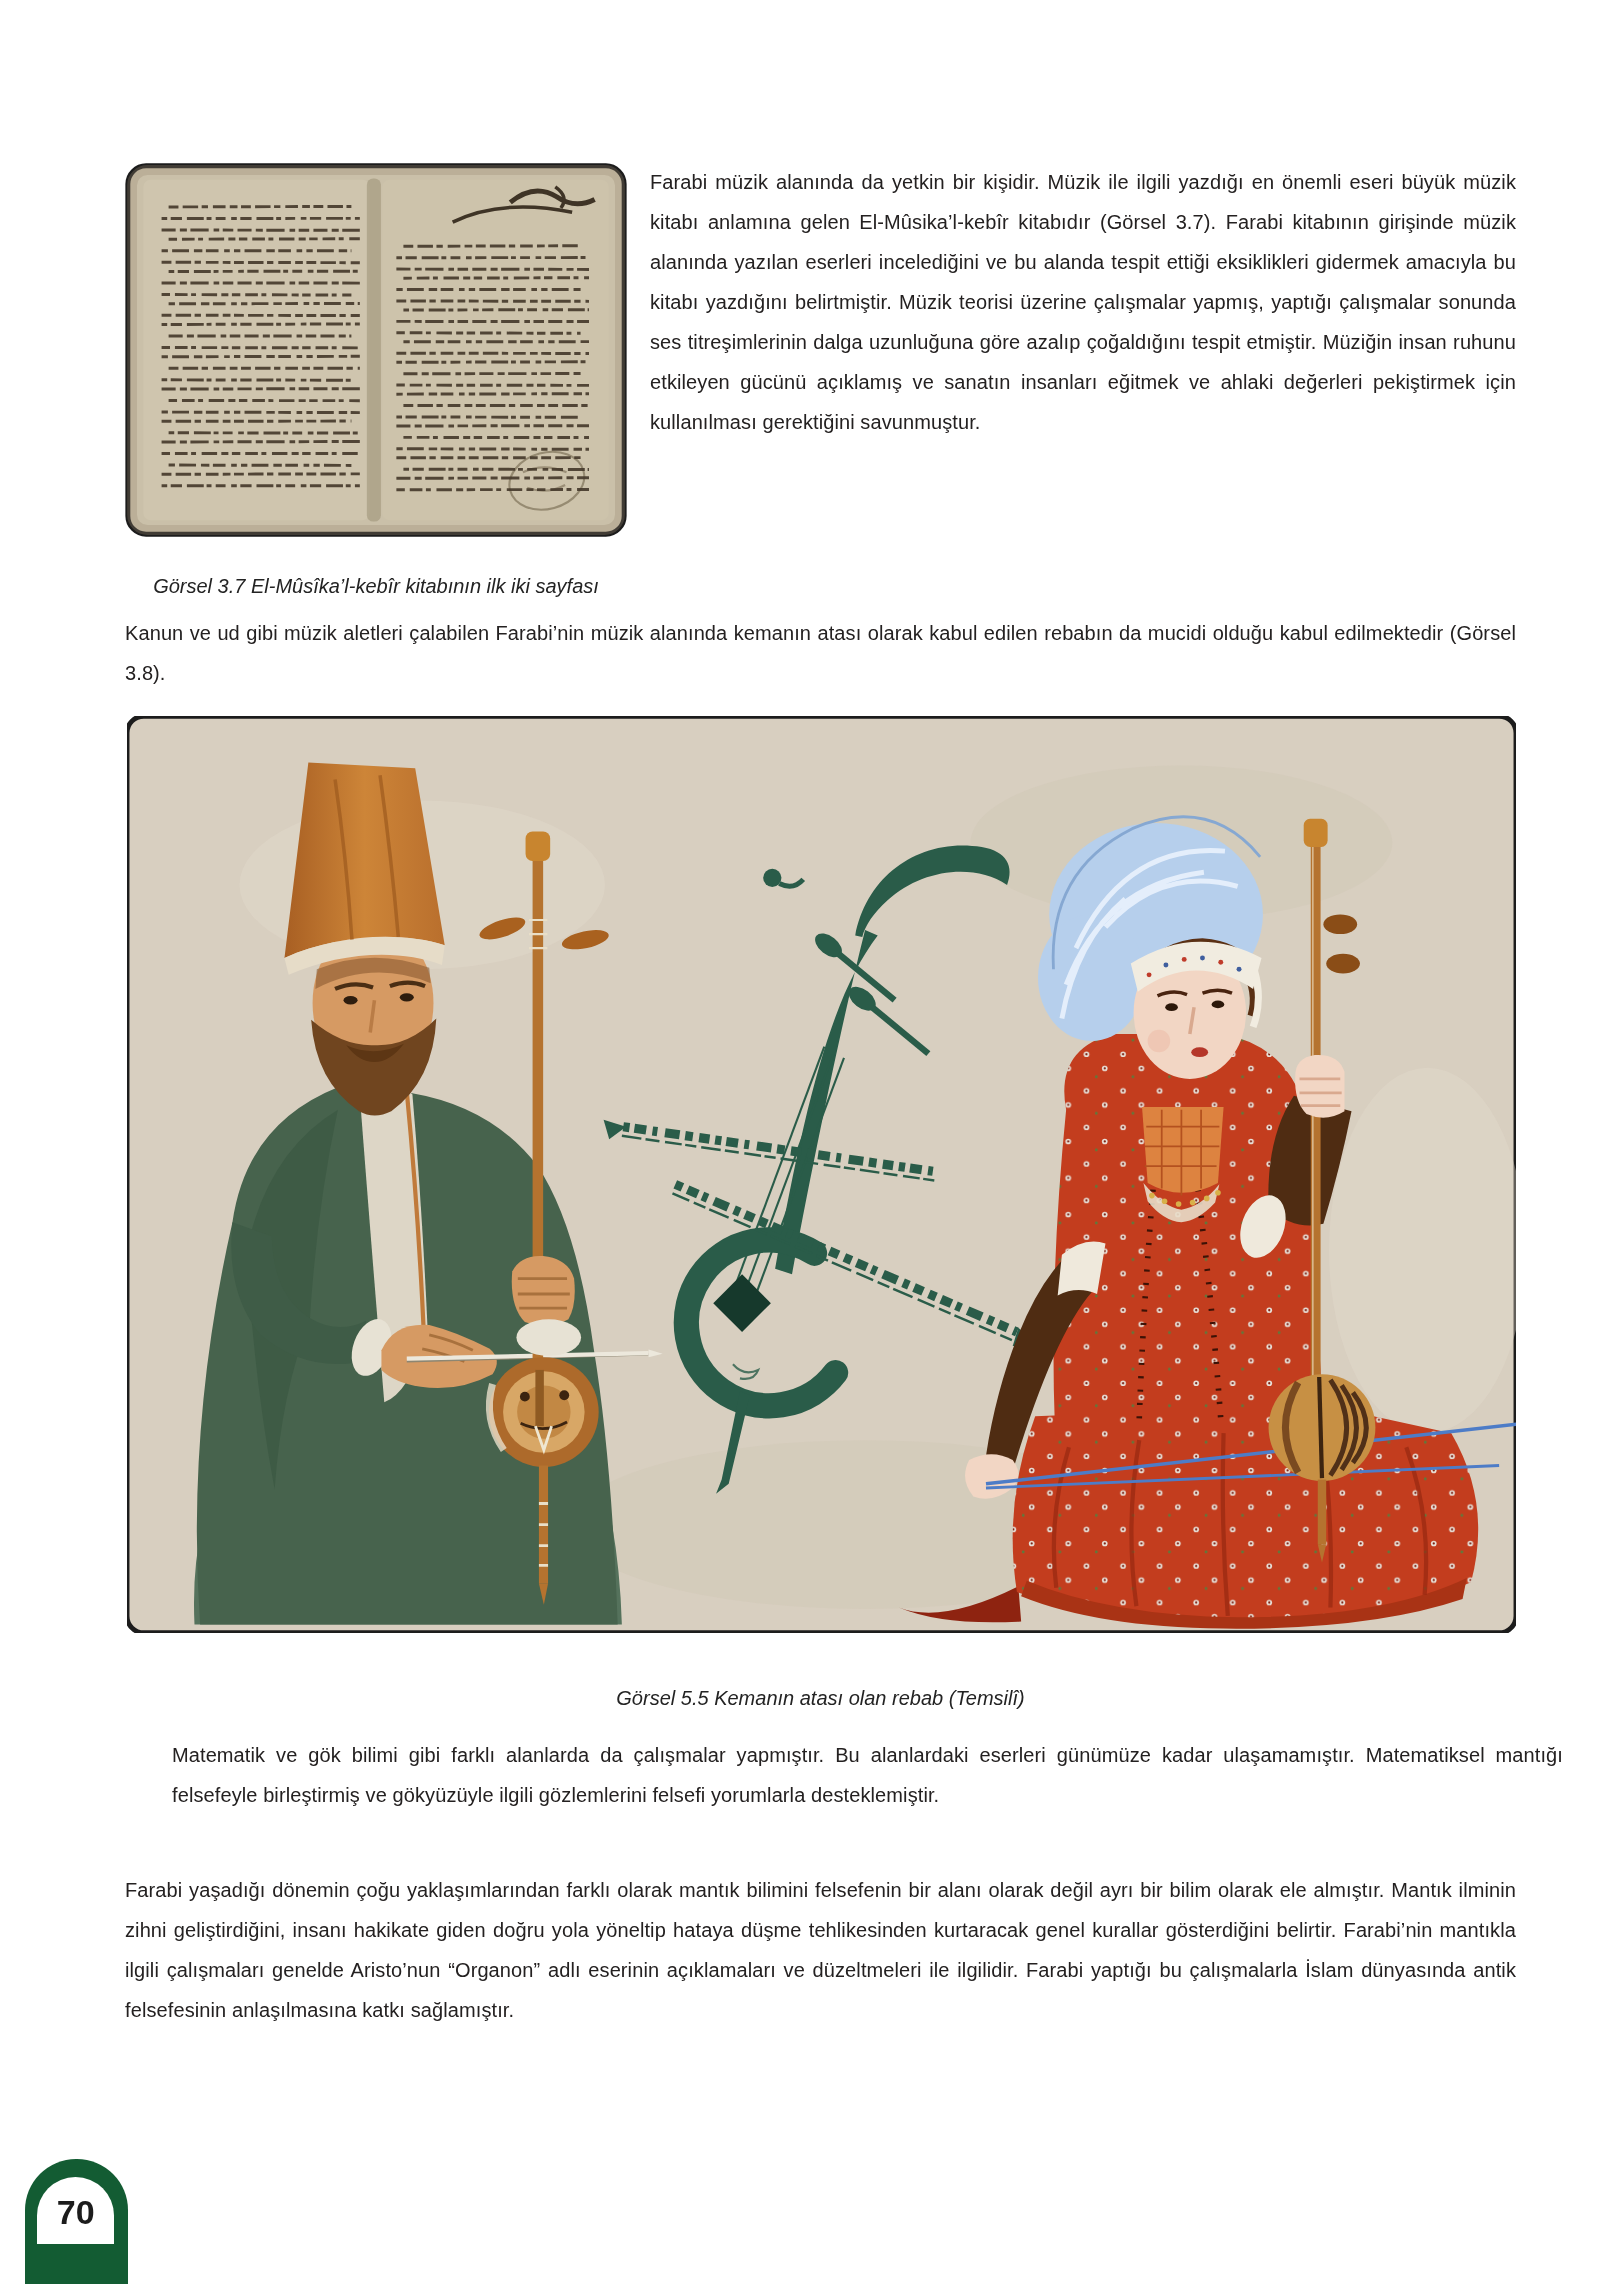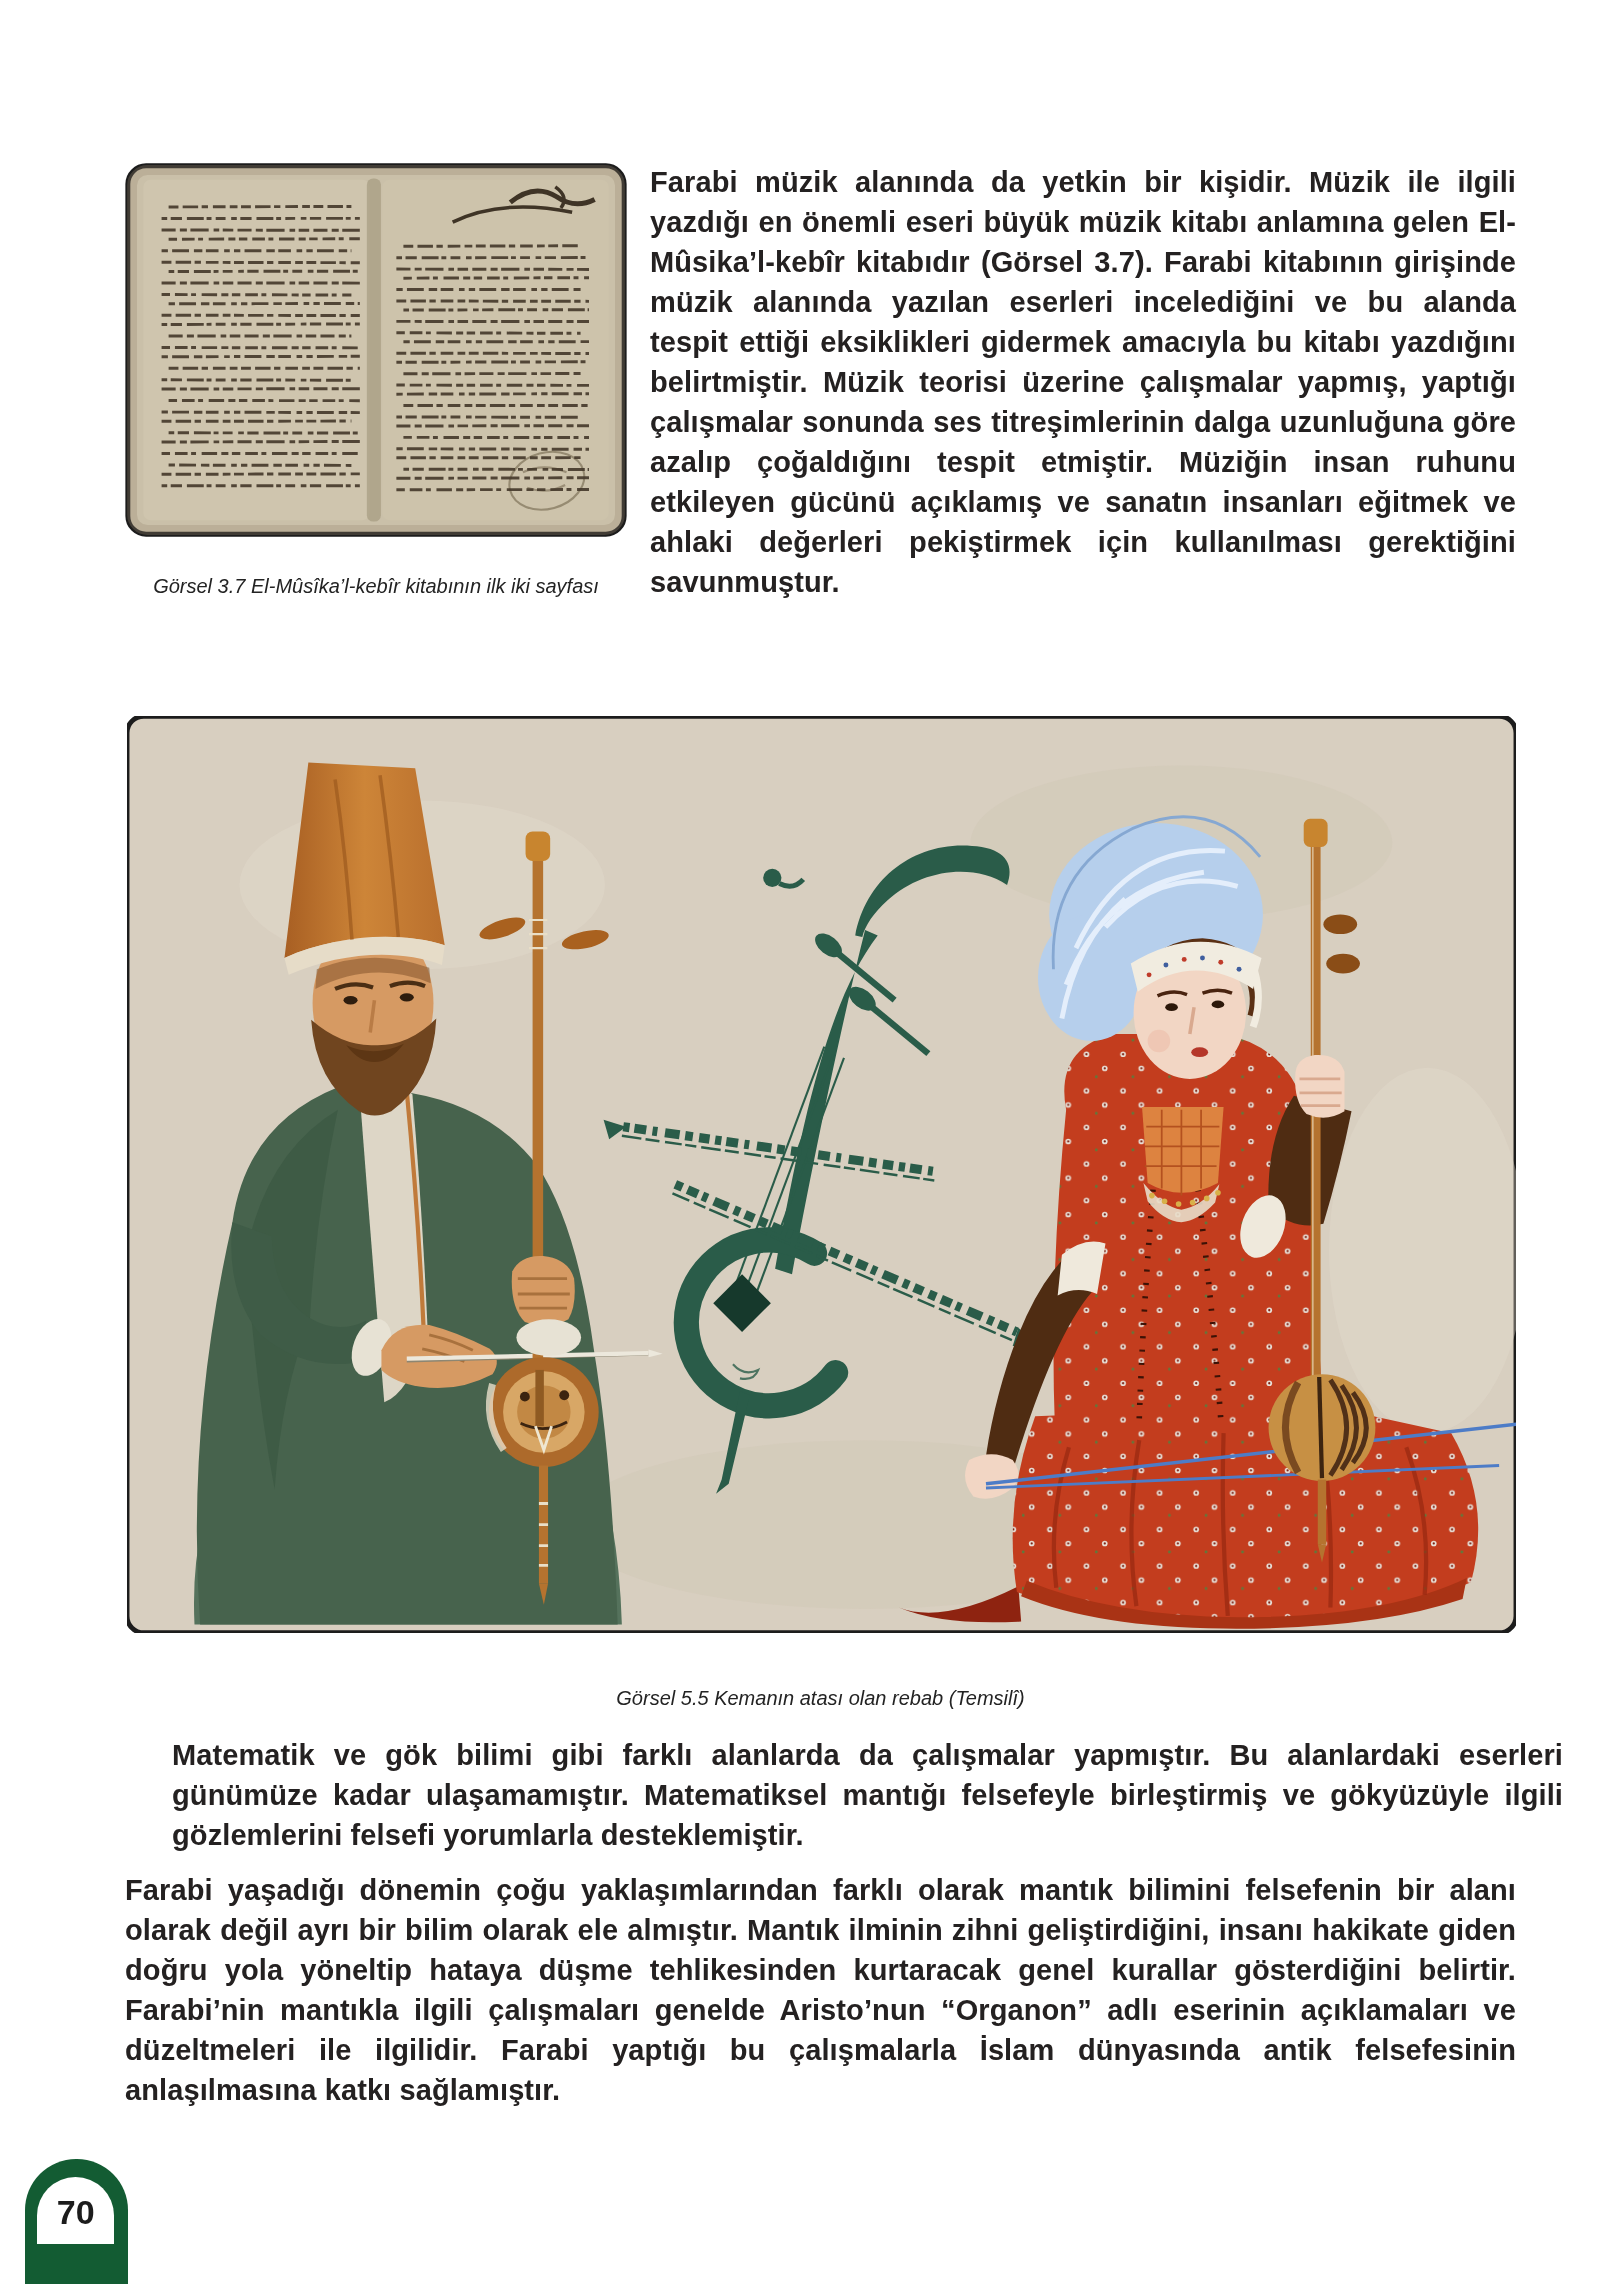--- a/index.html
+++ b/index.html
@@ -1,22 +1,22 @@
 <!DOCTYPE html>
 <html style="font-size:11.2px"><head>
 <meta charset="utf-8">
 <style>
   html,body{margin:0;padding:0;}
   .page{
     position:relative; width:1620px; height:2284px; background:#ffffff;
     overflow:hidden; font-family:"Liberation Sans", sans-serif; color:#242121;
   }
   .bodytext{
-    position:absolute; font-size:29px; line-height:40px; text-align:justify;
-    color:#242121; letter-spacing:0.1px;font-weight:bold;
+    position:absolute; font-size:20px; line-height:40px; text-align:justify;
+    color:#242121; letter-spacing:0.1px;
   }
   .caption{
     position:absolute; font-size:20px; line-height:37px; font-style:italic;
     text-align:center; color:#232323;margin-top:28px;
   }
   .figure-box{ position:absolute; }
   .figure-box svg{ display:block; }
   .badge{
     position:absolute; left:24.6px; top:2159px; width:103px; height:141px;
     background:#135c33; border-radius:51px 51px 0 0;
@@ -106,20 +106,21 @@
           <line x1="386" x2="660" y1="448.5" y2="447.75" stroke="#44382a" stroke-width="4.2" opacity="0.9" stroke-dasharray="20 6 10 5 26 7 8 5 15 6"></line>
           <line x1="386" x2="660" y1="464.7" y2="464.55" stroke="#44382a" stroke-width="4.2" opacity="0.9" stroke-dasharray="12 7 18 5 7 8 22 6 10 5"></line>
         </g>
     </svg>
   </div>
 
   <div class="caption" style="left:125px; top:540px; width:502px;">Görsel 3.7 El-Mûsîka’l-kebîr kitabının ilk iki sayfası</div>
 
   <div class="bodytext" style="left:650px; top:162px; width:866px;">Farabi müzik alanında da yetkin bir kişidir. Müzik ile ilgili yazdığı en önemli eseri büyük müzik kitabı anlamına gelen El-Mûsika’l-kebîr kitabıdır (Görsel 3.7). Farabi kitabının girişinde müzik alanında yazılan eserleri incelediğini ve bu alanda tespit ettiği eksiklikleri gidermek amacıyla bu kitabı yazdığını belirtmiştir. Müzik teorisi üzerine çalışmalar yapmış, yaptığı çalışmalar sonunda ses titreşimlerinin dalga uzunluğuna göre azalıp çoğaldığını tespit etmiştir. Müziğin insan ruhunu etkileyen gücünü açıklamış ve sanatın insanları eğitmek ve ahlaki değerleri pekiştirmek için kullanılması gerektiğini savunmuştur.</div>
 
+  <div class="bodytext" style="left:125px; top:613px; width:1391px;">Kanun ve ud gibi müzik aletleri çalabilen Farabi’nin müzik alanında kemanın atası olarak kabul edilen rebabın da mucidi olduğu kabul edilmektedir (Görsel 3.8).</div>
 
   <div class="figure-box" style="left:127px; top:716px; width:1389px; height:917px;">
     <svg width="1389" height="917" viewBox="0 0 1976 1304">
       <defs>
         <linearGradient id="hatGrad" x1="0" y1="0" x2="1" y2="0">
           <stop offset="0" stop-color="#a85f23"></stop>
             <stop offset="0.5" stop-color="#cd8538"></stop>
             <stop offset="1" stop-color="#b96f2d"></stop>
         </linearGradient>
         <pattern id="florPat" width="52" height="52" patternUnits="userSpaceOnUse">

